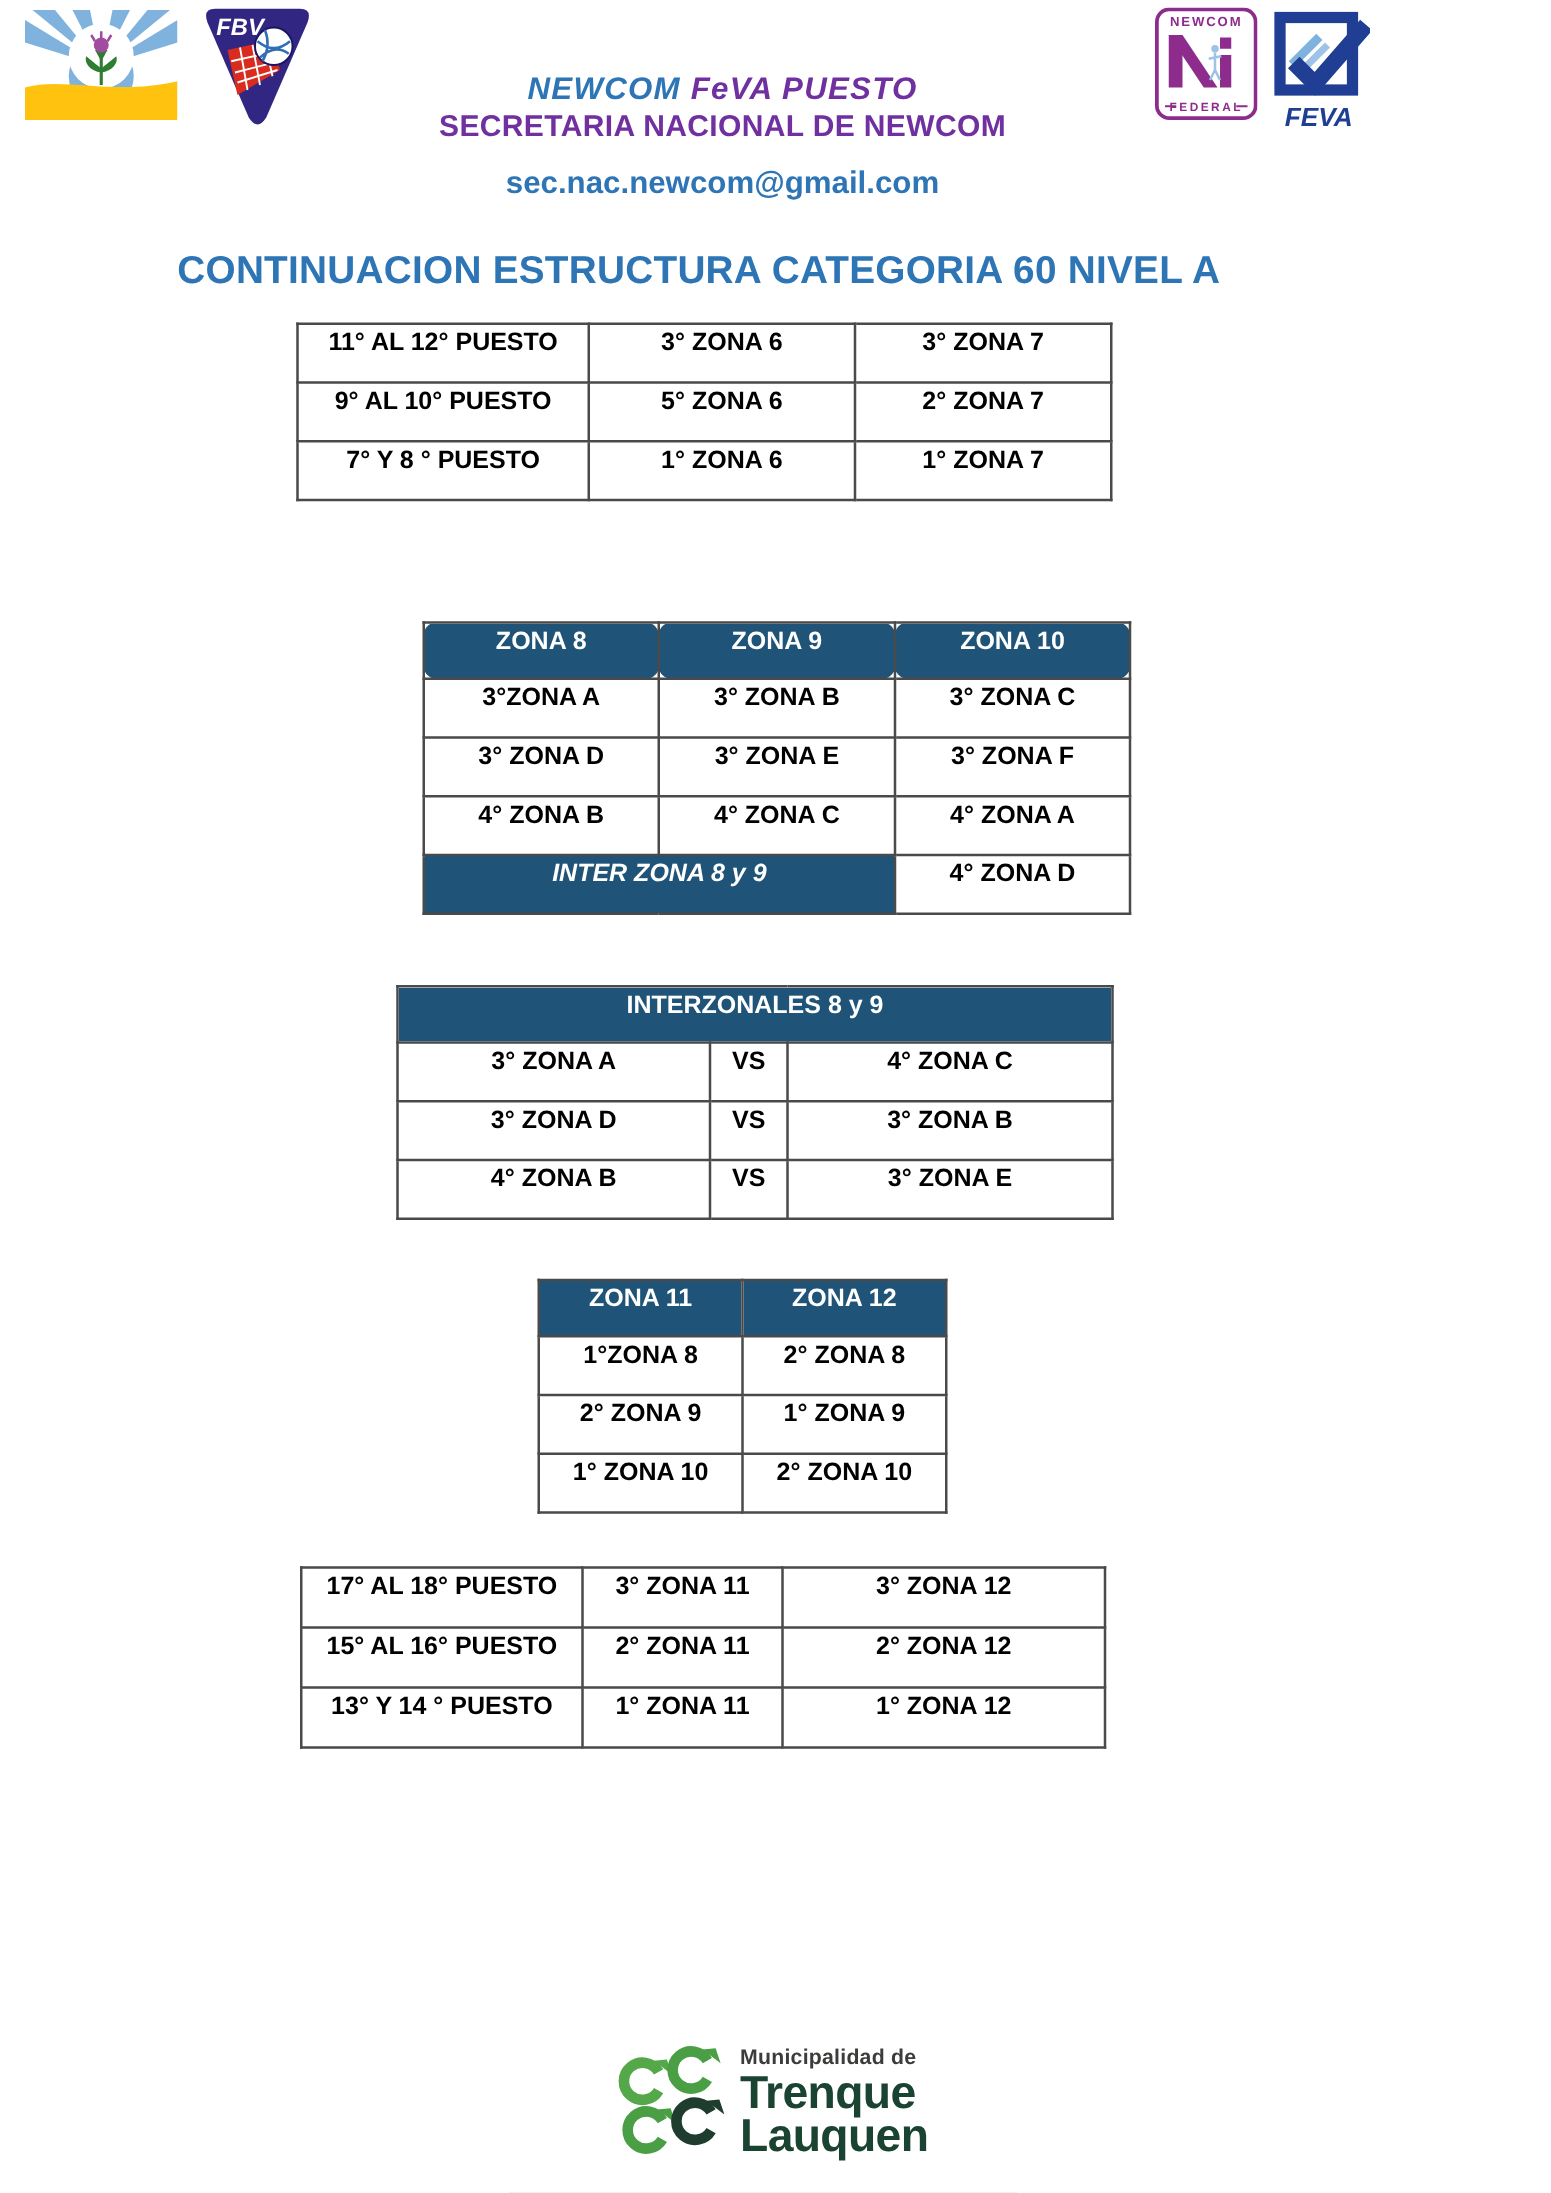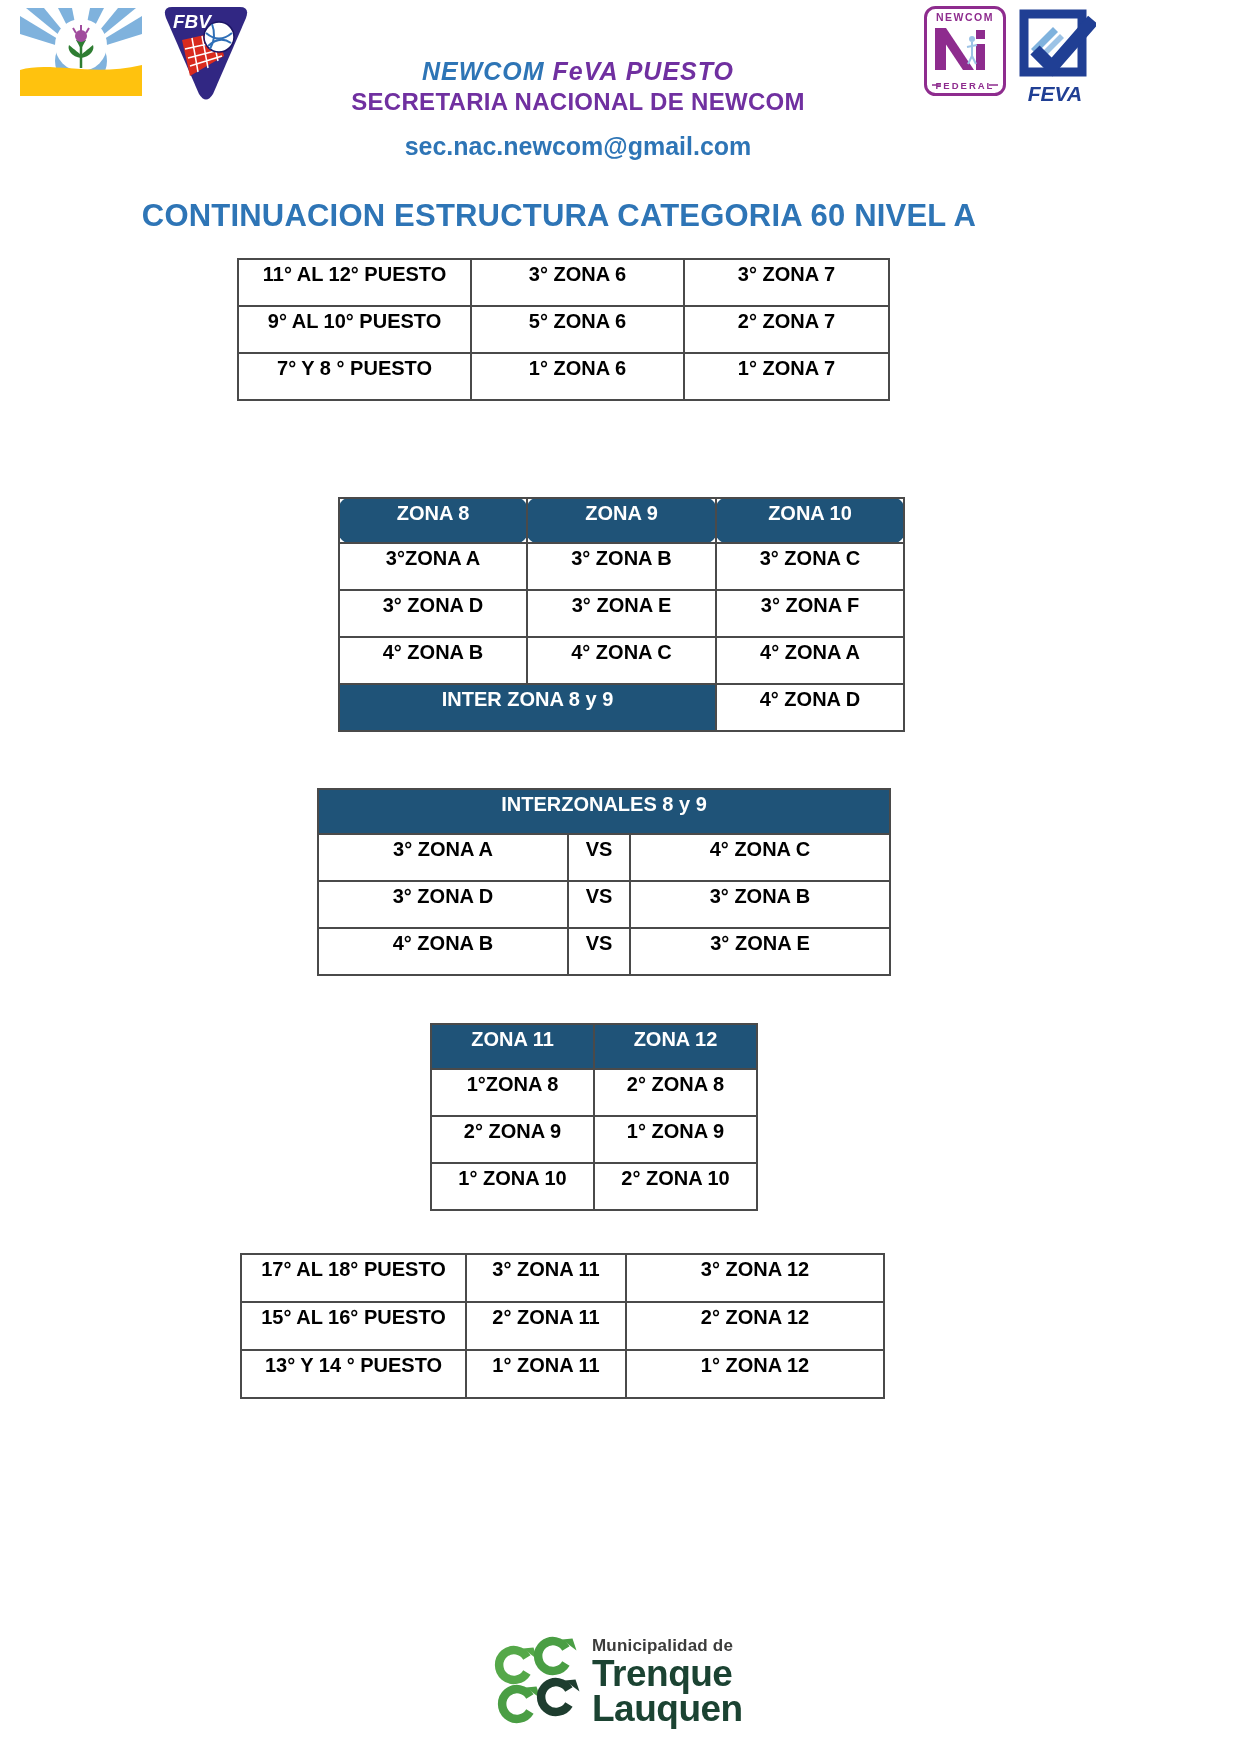--- a/index.html
+++ b/index.html
@@ -25,21 +25,21 @@
   
   table.tbl{border-collapse:collapse;table-layout:fixed;}
   table.tbl td,table.tbl th{
     border:2px solid #4a4a4a;font-weight:bold;font-size:20px;color:#000;
     vertical-align:top;text-align:center;padding:3px 2px 0 2px;overflow:hidden;white-space:nowrap;
   }
   .blue-hd{background:#1F5378;color:#ffffff !important;}
   .t1 td{height:42px;}
   .t2 th{height:40px;border-radius:10px;}
   .t2 td{height:42px;text-align:left;padding-left:12px;}
-  .t2 td.merged{text-align:center;padding-left:2px;height:40px;}
+  .t2 td.merged{text-align:center;padding-left:2px;height:40px;font-style:italic;}
   .t3 th{height:40px;}
   .t3 td{height:42px;}
   .t4 th{height:40px;}
   .t4 td{height:42px;}
   .t5 td{height:43px;}
 
   
   .muni-wrap{left:492px;top:1634px;display:flex;align-items:center;gap:12px;}
   .muni-text{padding-top:2px;}
   .muni-line1{font-size:17px;font-weight:bold;color:#3C3C3B;letter-spacing:.2px;}

